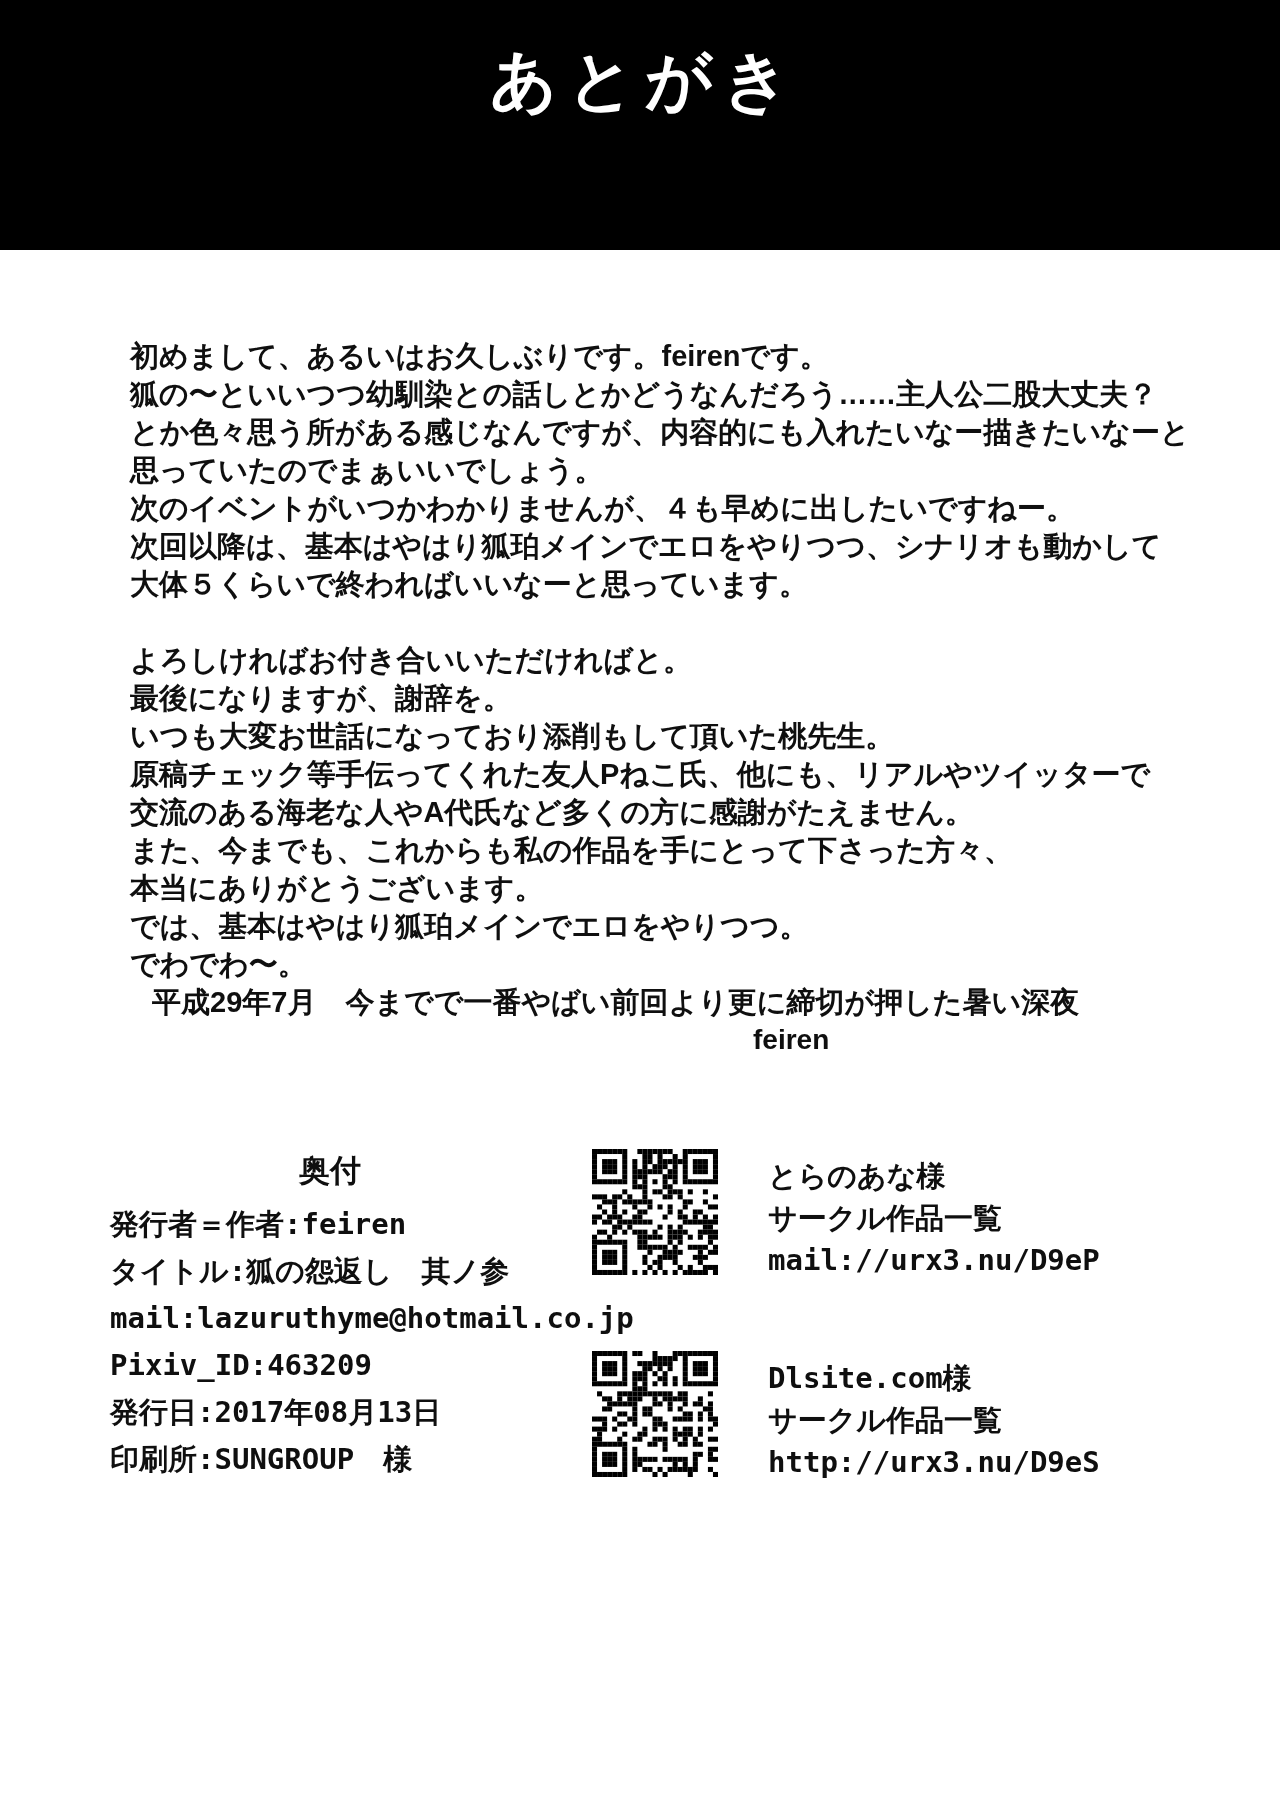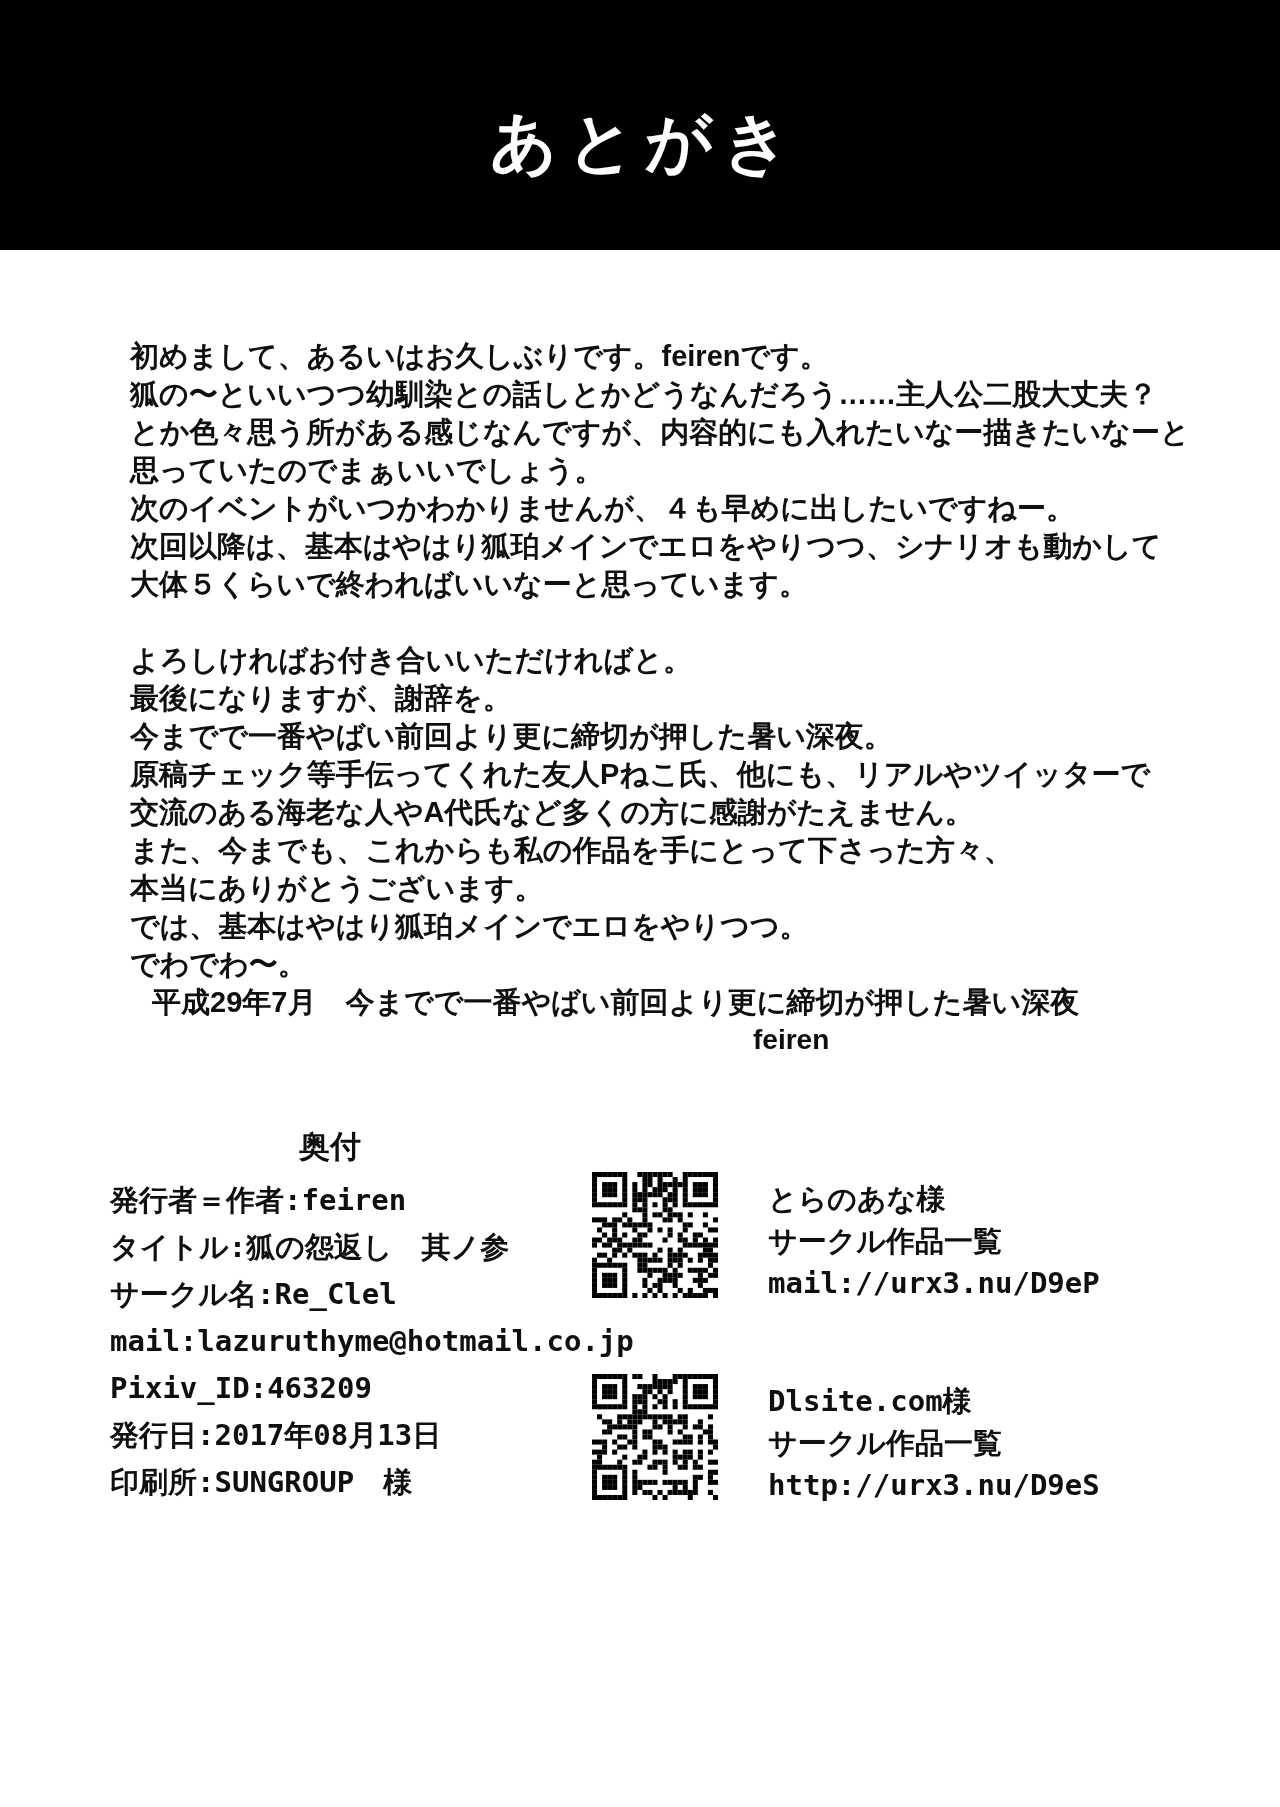--- a/index.html
+++ b/index.html
@@ -15,21 +15,20 @@
     font-weight: bold;
     overflow: hidden;
     position: relative;
   }
 
   
   .banner {
     height: 250px;
     background: #000000;
     display: flex;
-    align-items: center;
     justify-content: center;
   }
   .banner-title {
     color: #ffffff;
     font-family: "Liberation Serif", serif;
     font-weight: bold;
     font-size: 66px;
     letter-spacing: 10px;
     padding-left: 10px; 
     margin-top: 36px;   
@@ -107,21 +106,21 @@
     <span>思っていたのでまぁいいでしょう。</span><br>
     <span>次のイベントがいつかわかりませんが、４も早めに出したいですねー。</span><br>
     <span>次回以降は、基本はやはり狐珀メインでエロをやりつつ、シナリオも動かして</span><br>
     <span>大体５くらいで終わればいいなーと思っています。</span><br>
     <br>
     <span>よろしければお付き合いいただければと。</span>
   </p>
 
   <p class="p3">
     <span>最後になりますが、謝辞を。</span><br>
-    <span>今までで一番やばい前回より更に締切が押した暑い深夜。</span><br>
+    <span>いつも大変お世話になっており添削もして頂いた桃先生。</span><br>
     <span>原稿チェック等手伝ってくれた友人Pねこ氏、他にも、リアルやツイッターで</span><br>
     <span>交流のある海老な人やA代氏など多くの方に感謝がたえません。</span><br>
     <span>また、今までも、これからも私の作品を手にとって下さった方々、</span><br>
     <span>本当にありがとうございます。</span>
   </p>
 
   <p class="p4">
     <span>では、基本はやはり狐珀メインでエロをやりつつ。</span><br>
     <span>でわでわ〜。</span>
   </p>
@@ -129,21 +128,20 @@
   <p class="date-line">平成29年7月　今までで一番やばい前回より更に締切が押した暑い深夜</p>
   <p class="signature">feiren</p>
 </div>
 
 <div class="colophon">
 
   <div class="colophon-left">
     <div class="colophon-heading">奥付</div>
     <div class="colophon-row">発行者＝作者:feiren</div>
     <div class="colophon-row">タイトル:狐の怨返し　其ノ参</div>
-    <div class="colophon-row">サークル名:Re_Clel</div>
     <div class="colophon-row">mail:lazuruthyme@hotmail.co.jp</div>
     <div class="colophon-row">Pixiv_ID:463209</div>
     <div class="colophon-row">発行日:2017年08月13日</div>
     <div class="colophon-row">印刷所:SUNGROUP　様</div>
   </div>
 
   <div class="colophon-right">
 
     <div class="qr-group first">
       <div class="qr-box">

